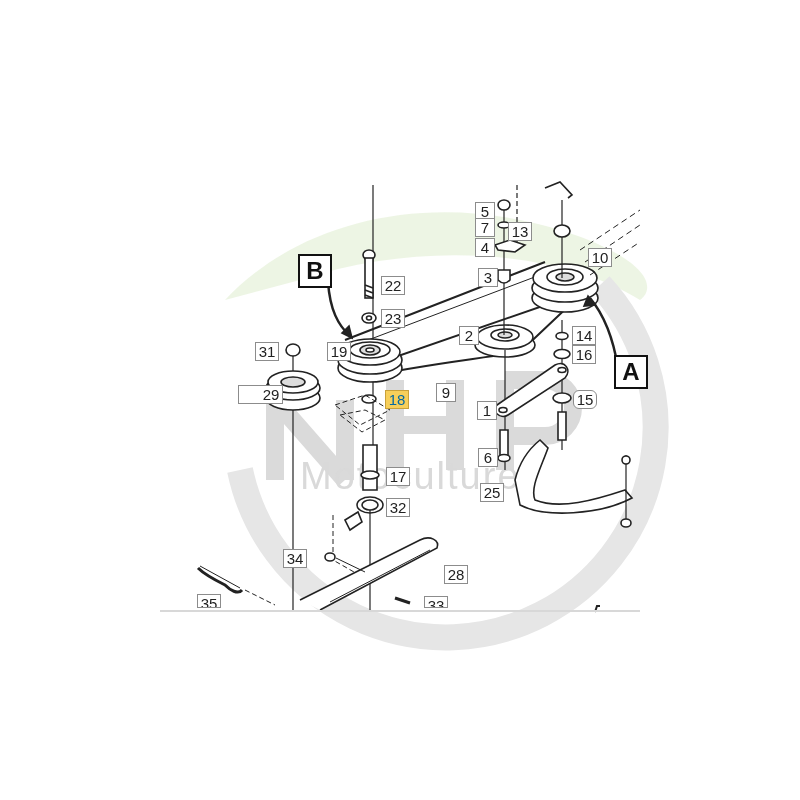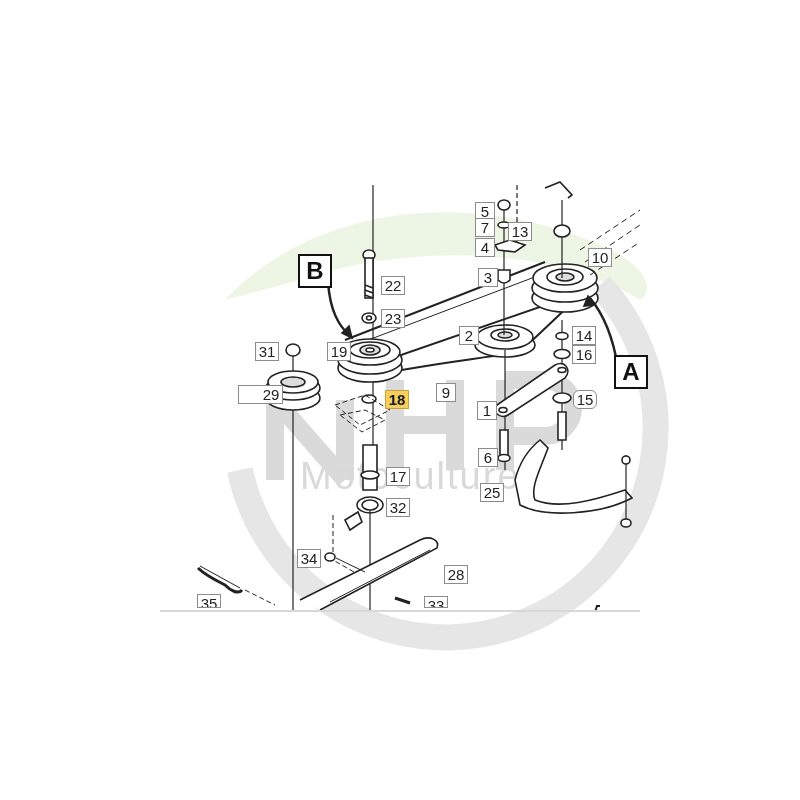--- a/index.html
+++ b/index.html
@@ -4,21 +4,21 @@
 <style>
   html, body { margin: 0; padding: 0; background: #ffffff; }
   body { width: 800px; height: 800px; position: relative; overflow: hidden;
          font-family: "Liberation Sans", sans-serif; }
   #stage { position: absolute; left: 0; top: 0; width: 800px; height: 800px; }
   .wm-text { position: absolute; color: #d9d9d9; font-family: "Liberation Sans", sans-serif;
              font-weight: 300; letter-spacing: 2px; pointer-events: none; }
   .callout { position: absolute; height: 17px; min-width: 18px; padding: 0 2px;
              border: 1px solid #8c8c8c; background: #ffffff; color: #222;
              font-size: 15px; line-height: 17px; text-align: center; box-sizing: content-box; }
-  .callout.hl { background: #f7cf5a; border-color: #c9a13a; color: #0f172a; font-weight: bold; }
+  .callout.hl { background: #f7cf5a; border-color: #c9a13a; color: #0369a1; }
   .section-ref { position: absolute; width: 30px; height: 30px; border: 2px solid #111;
                  background: #fff; font-weight: bold; font-size: 24px; line-height: 30px;
                  text-align: center; color: #111; }
   .bottom-rule { position: absolute; left: 160px; top: 610px; width: 480px; height: 2px; background: #d8d8d8; }
 </style>
 </head>
 <body>
 
 <div id="stage">
 
@@ -160,21 +160,21 @@
   <div class="callout" style="left:381px;top:248px;margin-top:28px;">22</div>
   <div class="callout" style="left:381px;top:309px;">23</div>
   <div class="callout" style="left:327px;top:342px;">19</div>
   <div class="callout" style="left:255px;top:342px;">31</div>
   <div class="callout" style="left:238px;top:385px;padding-left:23px;">29</div>
   <div class="callout hl" style="left:385px;top:390px;">18</div>
   <div class="callout" style="left:436px;top:383px;min-width:14px;">9</div>
   <div class="callout" style="left:386px;top:467px;">17</div>
   <div class="callout" style="left:386px;top:498px;">32</div>
   <div class="callout" style="left:444px;top:565px;">28</div>
-  <div class="callout" style="left:297px;top:549px;text-align:center;">34</div>
+  <div class="callout" style="left:283px;top:549px;text-align:center;">34</div>
   <div class="callout" style="left:197px;top:594px;height:12px;overflow:hidden;">35</div>
   <div class="callout" style="left:424px;top:596px;height:10px;overflow:hidden;">33</div>
 
   <div class="callout" style="left:475px;top:202px;min-width:14px;">5</div>
   <div class="callout" style="left:475px;top:218px;min-width:14px;">7</div>
   <div class="callout" style="left:475px;top:238px;min-width:14px;">4</div>
   <div class="callout" style="left:478px;top:268px;min-width:14px;">3</div>
   <div class="callout" style="left:508px;top:222px;">13</div>
   <div class="callout" style="left:588px;top:248px;">10</div>
   <div class="callout" style="left:459px;top:326px;min-width:14px;">2</div>

